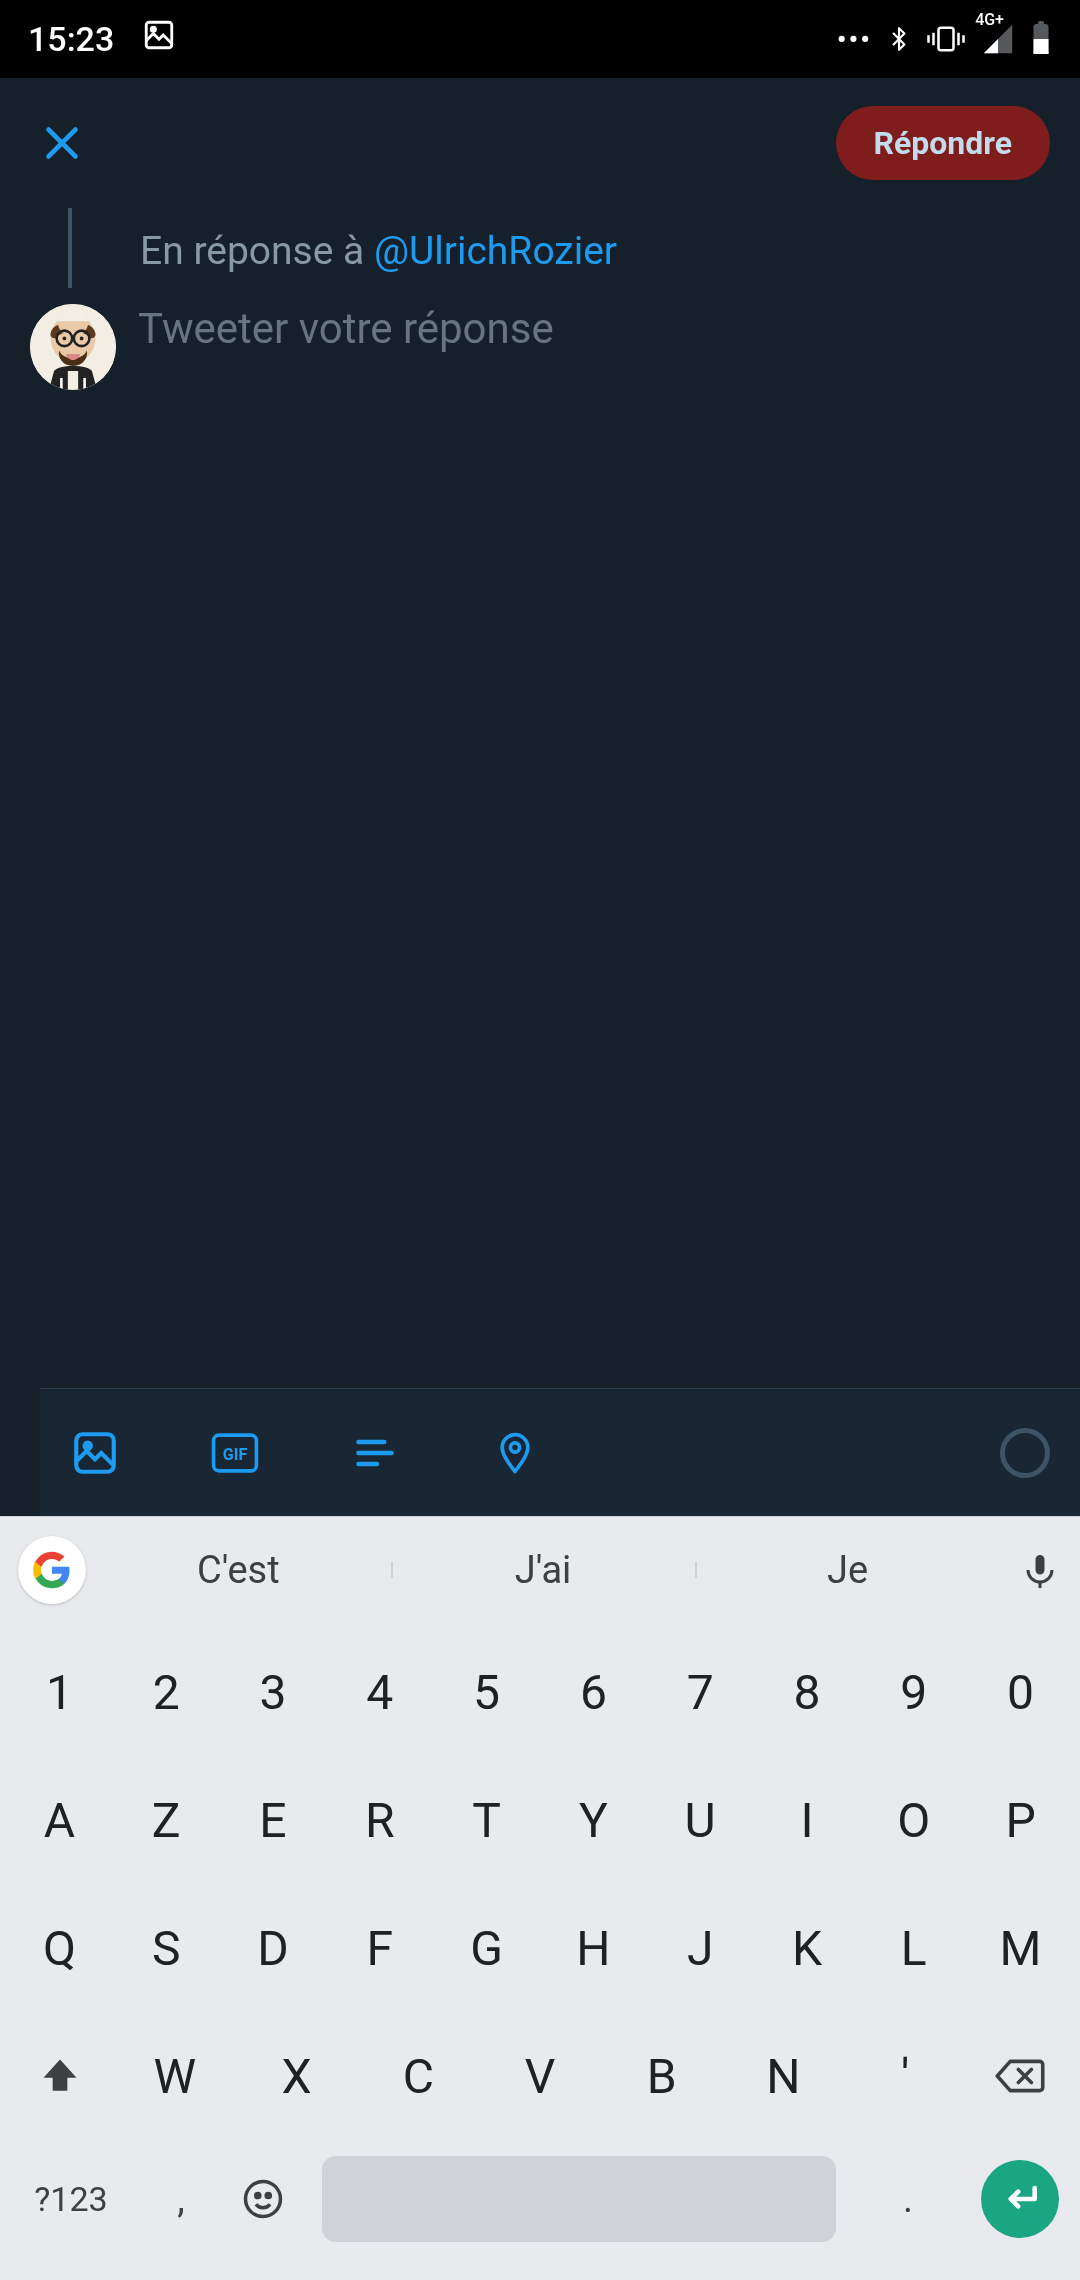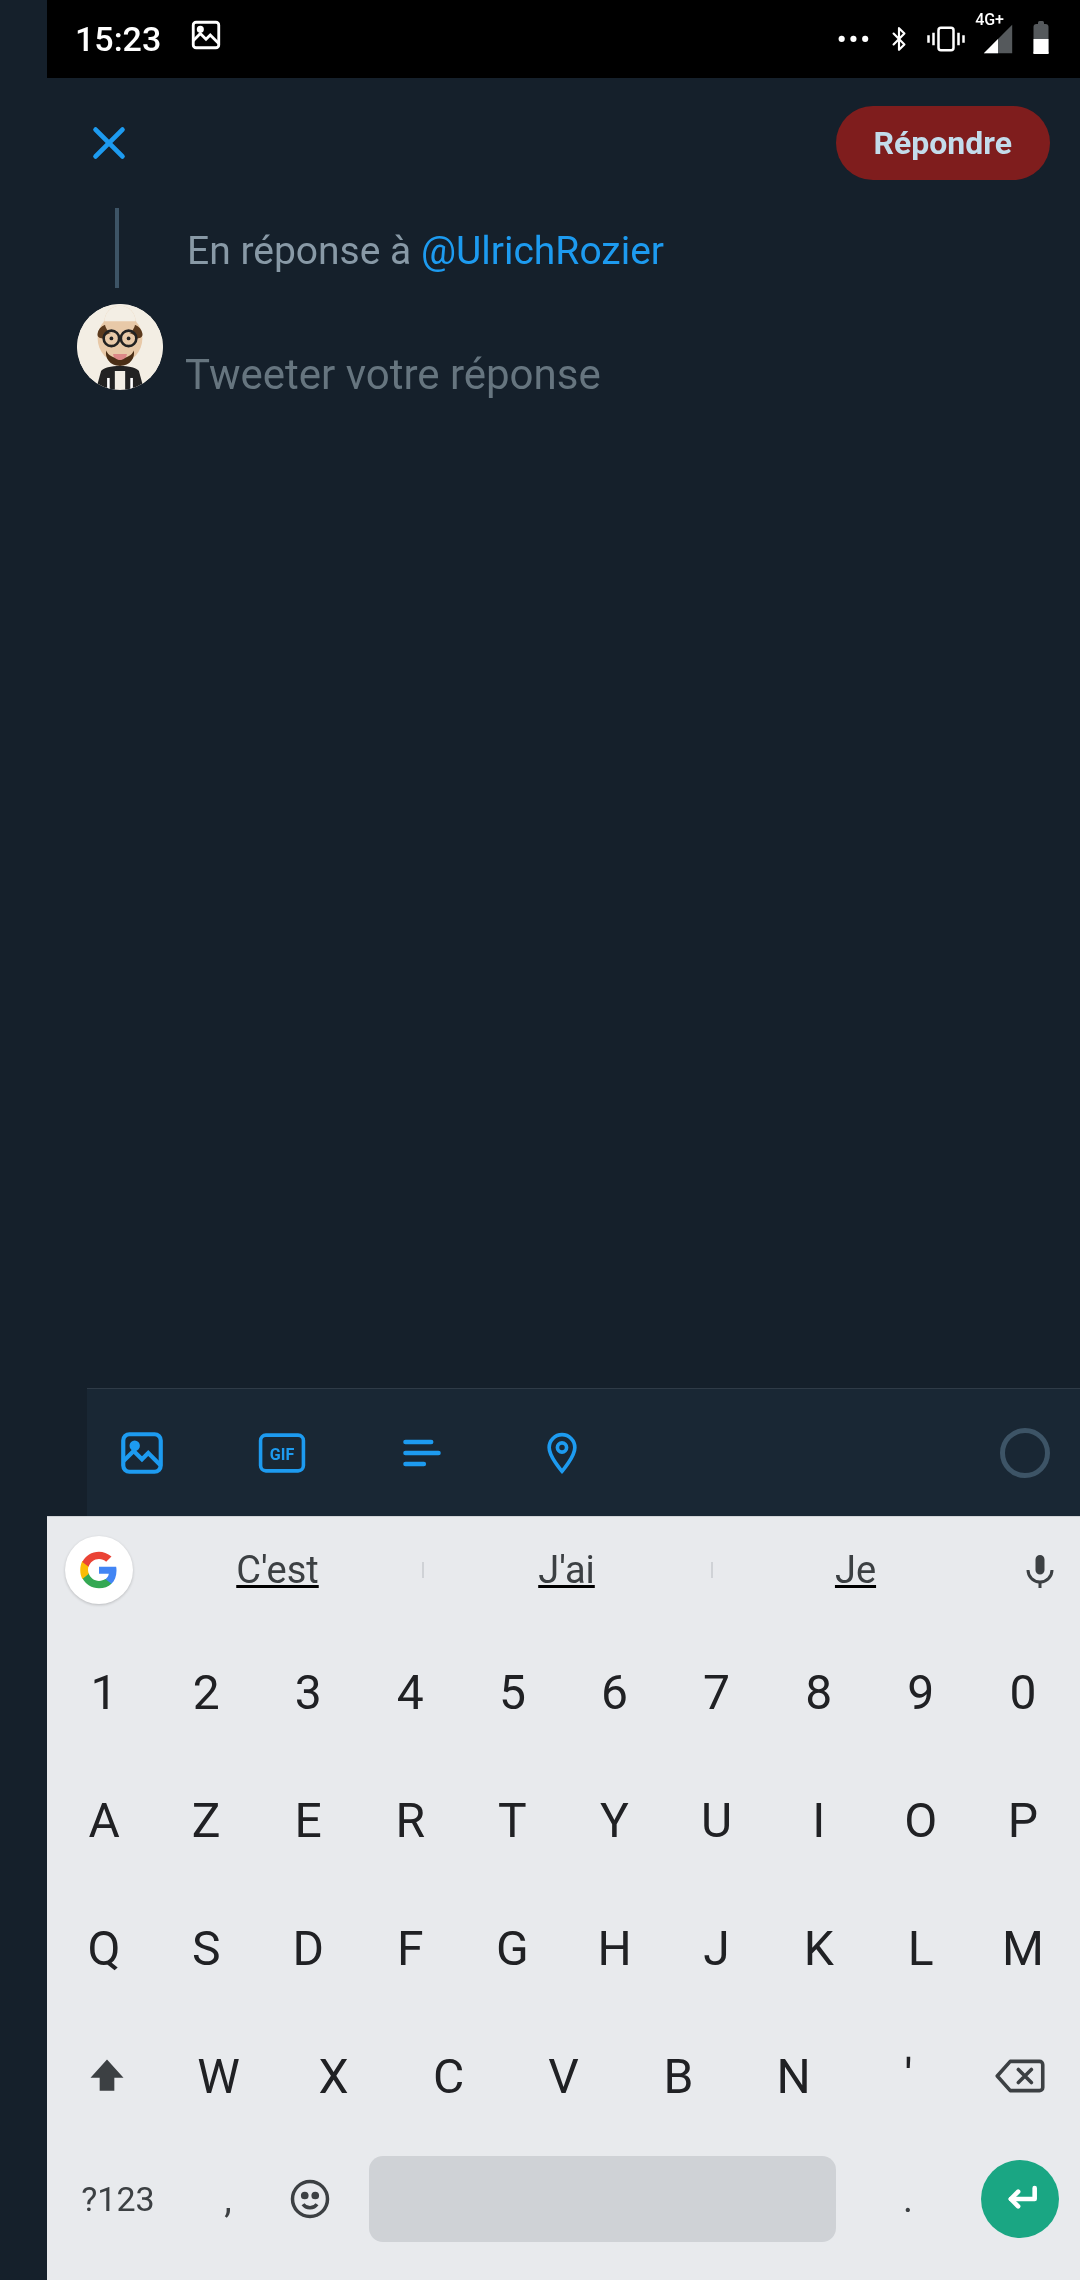--- a/index.html
+++ b/index.html
@@ -1,49 +1,49 @@
 <!DOCTYPE html>
 <html><head>
 <meta charset="utf-8">
 <style>
   * { margin:0; padding:0; box-sizing:border-box; font-family:-apple-system,Roboto,Helvetica,Arial,sans-serif; }
   html,body { width:1080px; height:2280px; background:#000; overflow:hidden; }
-  .screen { width:1080px; height:2280px; position:relative; background:#15202b; display:flex; flex-direction:column;padding-left:47px; }
+  .screen { width:1080px; height:2280px; position:relative; background:#15202b; display:flex; flex-direction:column; }
 
   
   .status-bar { height:78px; background:#000; color:#fff; display:flex; align-items:center; justify-content:space-between; padding:0 28px; font-size:34px; font-weight:500; }
   .status-left { display:flex; align-items:center; gap:28px; }
   .status-right { display:flex; align-items:center; gap:14px; }
   .status-right svg { display:block; }
 
   
   .app-header { height:130px; background:#15202b; display:flex; align-items:center; justify-content:space-between; padding:0 30px; }
   .close-btn { width:64px; height:64px; display:flex; align-items:center; justify-content:center; color:#1d9bf0; }
   .reply-btn { background:#7f1d1d; color:#c3dceb; font-size:32px; font-weight:700; border:none; border-radius:50px; padding:18px 38px; }
 
   
   .compose { flex:1; background:#15202b; position:relative; padding:0 30px; }
   .thread-line { position:absolute; left:68px; top:0; width:4px; height:80px; background:#3d5466; }
   .reply-to-row { padding-left:110px; padding-top:20px; font-size:39px; color:#8899a6; }
   .reply-to-row .mention { color:#1d9bf0; }
   .avatar-row { display:flex; gap:22px; margin-top:30px; align-items:flex-start; }
   .avatar { width:86px; height:86px; border-radius:50%; background:#f5f0e8; display:flex; align-items:center; justify-content:center; overflow:hidden; flex:0 0 auto; }
-  .placeholder { font-size:42px; color:#66757f;margin-top:46px; }
+  .placeholder { font-size:42px; color:#66757f; }
 
   
   .compose-toolbar { height:128px; background:#192734; display:flex; align-items:center; padding:0 30px; border-top:1px solid #2f3b47;margin-left:40px; }
   .tb-icons { display:flex; gap:90px; align-items:center; }
   .tb-icon { color:#1d9bf0; width:50px; height:50px; display:flex; align-items:center; justify-content:center; }
   .tb-spacer { flex:1; }
   .char-circle { width:50px; height:50px; border:5px solid #3d5466; border-radius:50%; }
 
   
   .kbd-sugg { height:106px; background:#e8eaed; display:flex; align-items:center; border-top:1px solid #d0d3d6; }
   .gbtn { width:68px; height:68px; margin-left:18px; border-radius:50%; background:#fff; display:flex; align-items:center; justify-content:center; box-shadow:0 1px 3px rgba(0,0,0,.2); }
-  .sugg-list { flex:1; display:flex;text-decoration:underline; }
+  .sugg-list { flex:1; display:flex; }
   .sugg { flex:1; text-align:center; font-size:38px; color:#3c4043; position:relative; }
   .sugg + .sugg::before { content:""; position:absolute; left:0; top:14px; bottom:14px; width:2px; background:#cfd2d6; }
   .mic { width:80px; display:flex; align-items:center; justify-content:center; color:#3c4043; }
 
   
   .kbd { background:#e8eaed; padding:10px 6px 18px; }
   .krow { display:flex; height:120px; margin-bottom:8px; }
   .kkey { flex:1; display:flex; align-items:center; justify-content:center; font-size:48px; color:#202124; }
   .krow.bottom { height:110px;gap:8px; }
   .kspecial { flex:0 0 auto; display:flex; align-items:center; justify-content:center; color:#3c4043; }

